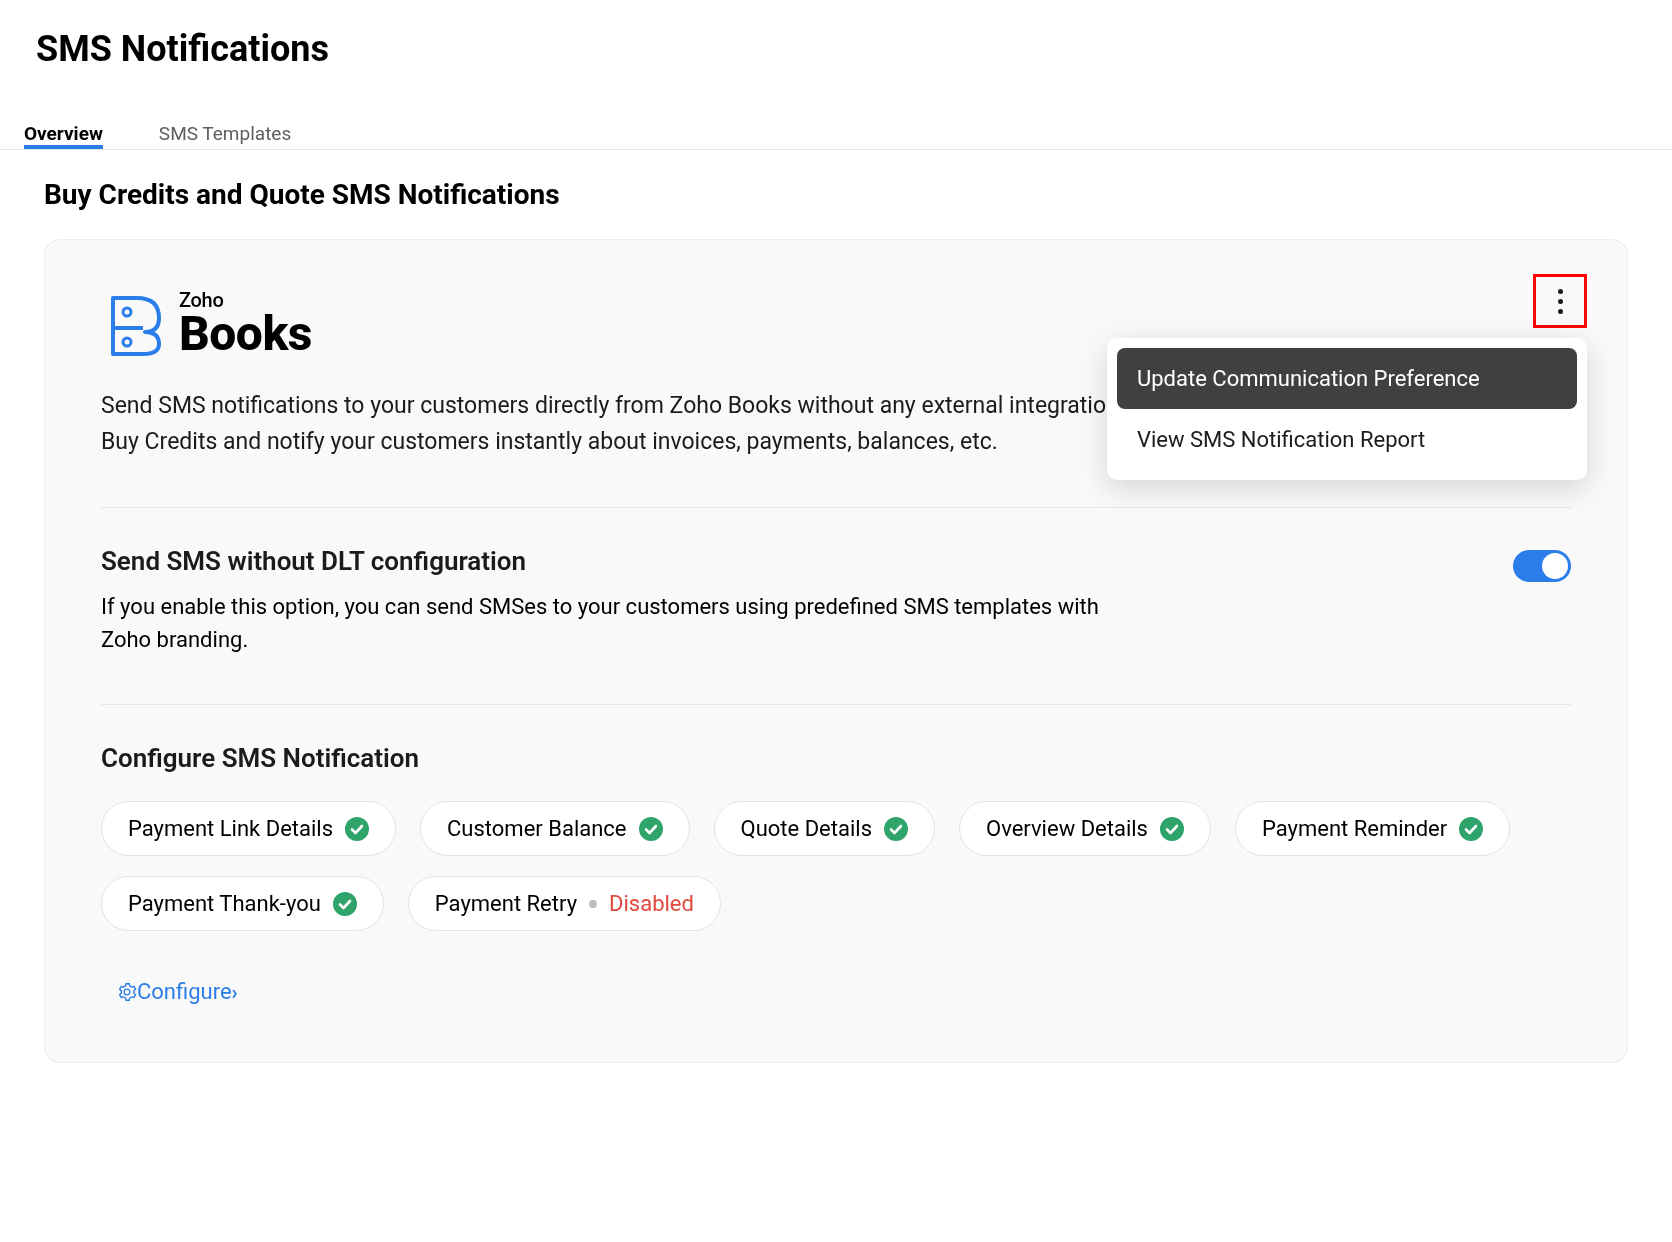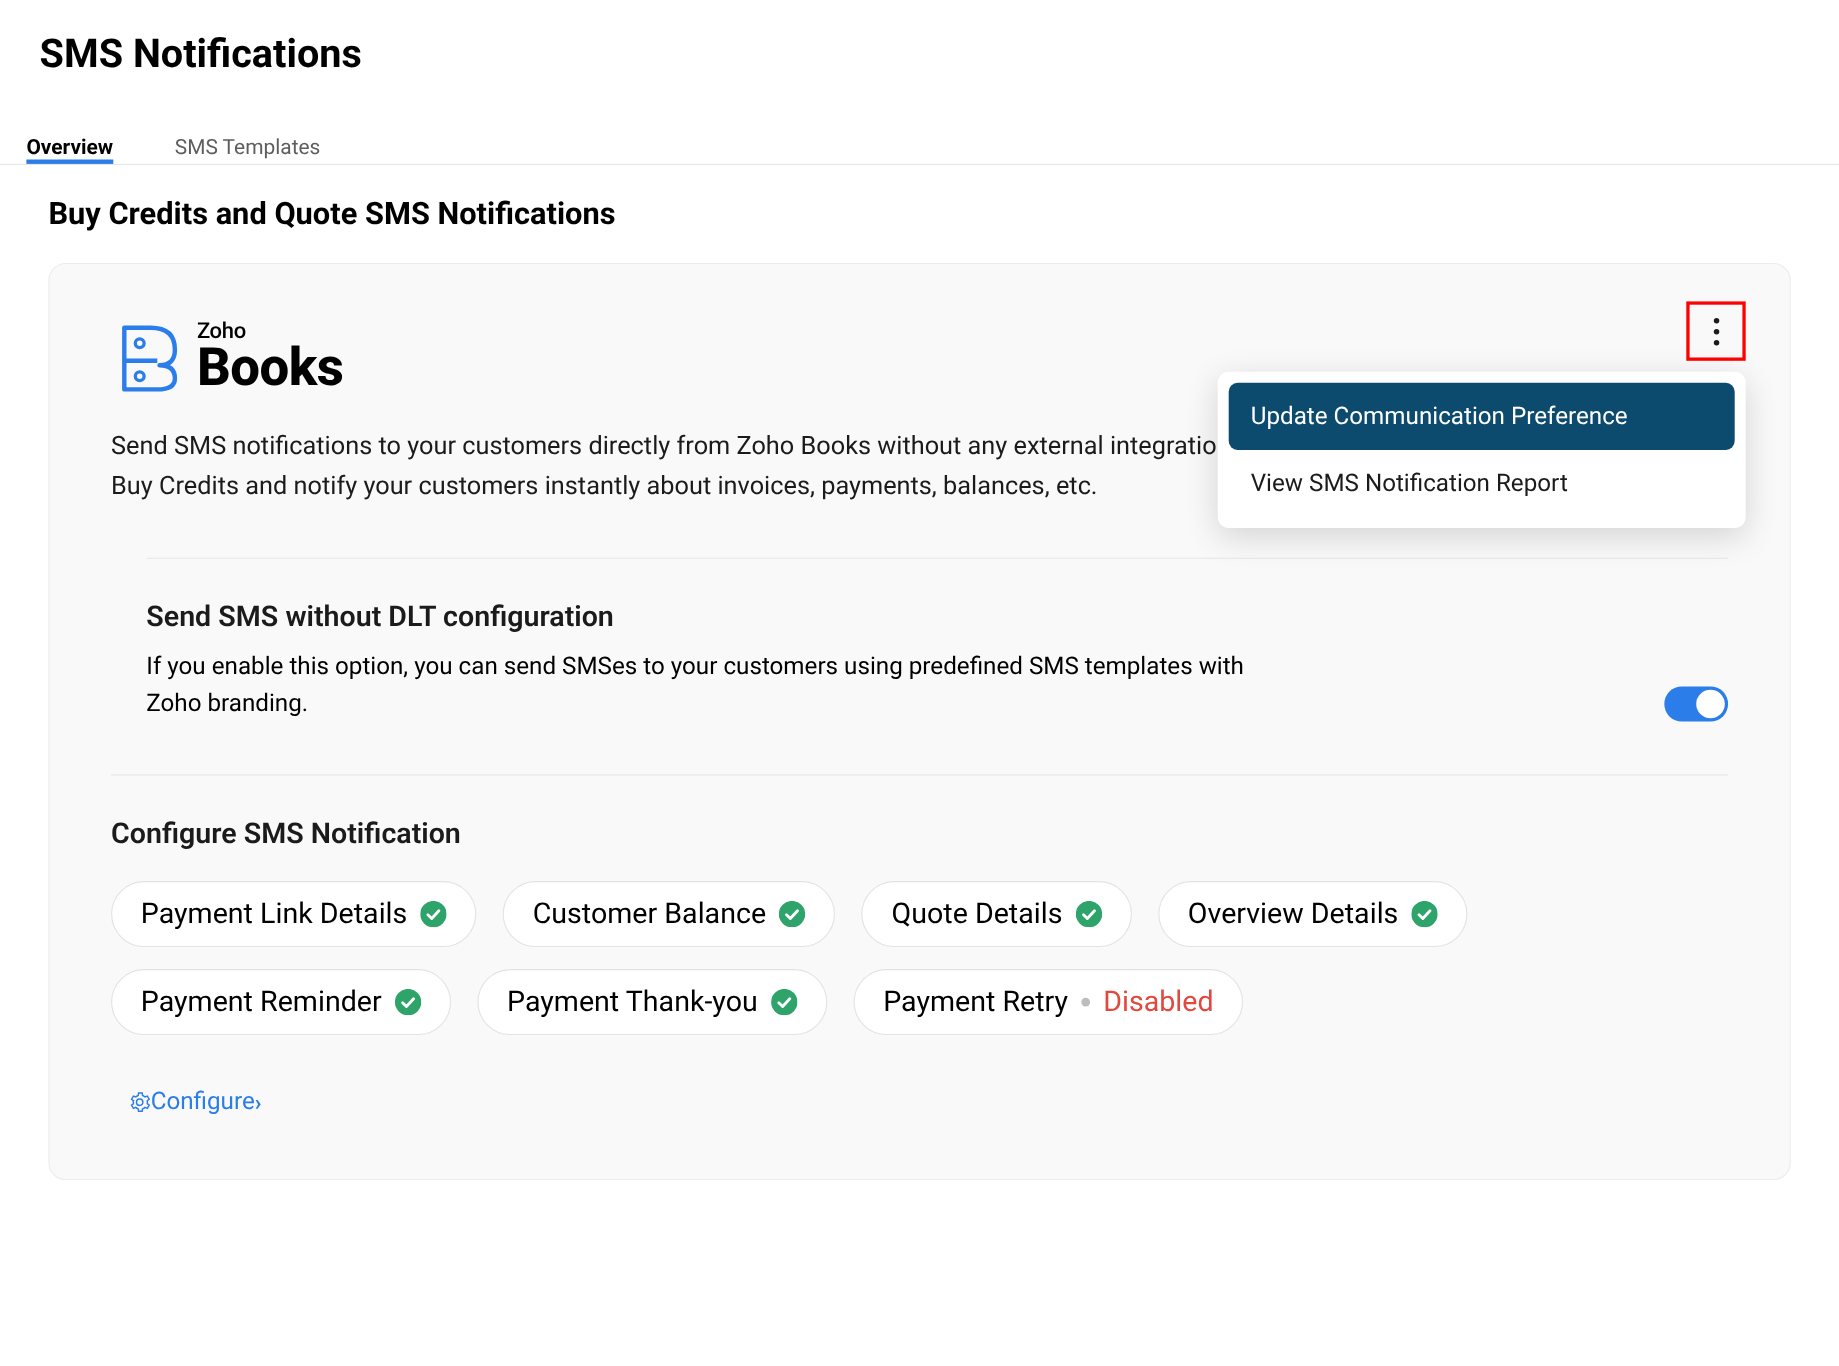--- a/index.html
+++ b/index.html
@@ -92,59 +92,59 @@
       z-index: 10;
     }
     .dropdown-item {
       font-size: 22px;
       padding: 18px 20px;
       border-radius: 8px;
       cursor: pointer;
       color: #1b1b1b;
     }
     .dropdown-item.active {
-      background: #0c4a6e;
+      background: #404040;
       color: #fff;
     }
     .divider {
       border-top: 1px solid #e6e6e6;
       margin-top: 48px;
       padding-top: 38px;
     }
     .section-title {
       font-size: 26px;
       font-weight: 600;
       color: #1b1b1b;
     }
     .section-desc {
       font-size: 22px;
       color: #000000;
       line-height: 1.5;
       padding-top: 14px;
       max-width: 1000px;
     }
-    .row-flex { display: flex; align-items: flex-end; justify-content: space-between; gap: 40px; margin-left: 32px; }
+    .row-flex { display: flex; align-items: flex-start; justify-content: space-between; gap: 40px; }
     
     .toggle {
       width: 58px; height: 32px; border-radius: 999px;
       background: #2b7de9; position: relative; flex-shrink: 0;
       margin-top: 4px; cursor: pointer;
     }
     .toggle .knob {
       position: absolute; top: 3px; right: 3px;
       width: 26px; height: 26px; border-radius: 50%; background: #fff;
     }
     
     .chips { padding-top: 28px; display: flex; flex-wrap: wrap; gap: 20px 24px; }
     .chip {
       background: #fff;
       border: 1px solid #e3e3e6;
       border-radius: 999px;
       padding: 14px 26px;
-      font-size: 26px;
+      font-size: 22px;
       display: inline-flex;
       align-items: center;
       gap: 12px;
       cursor: pointer;
     }
     .check-icon {
       width: 24px; height: 24px; display: inline-flex; align-items: center; justify-content: center;
     }
     .chip .dot { width: 8px; height: 8px; border-radius: 50%; background: #bdbdbd; }
     .chip .disabled { color: #e2483d; }

